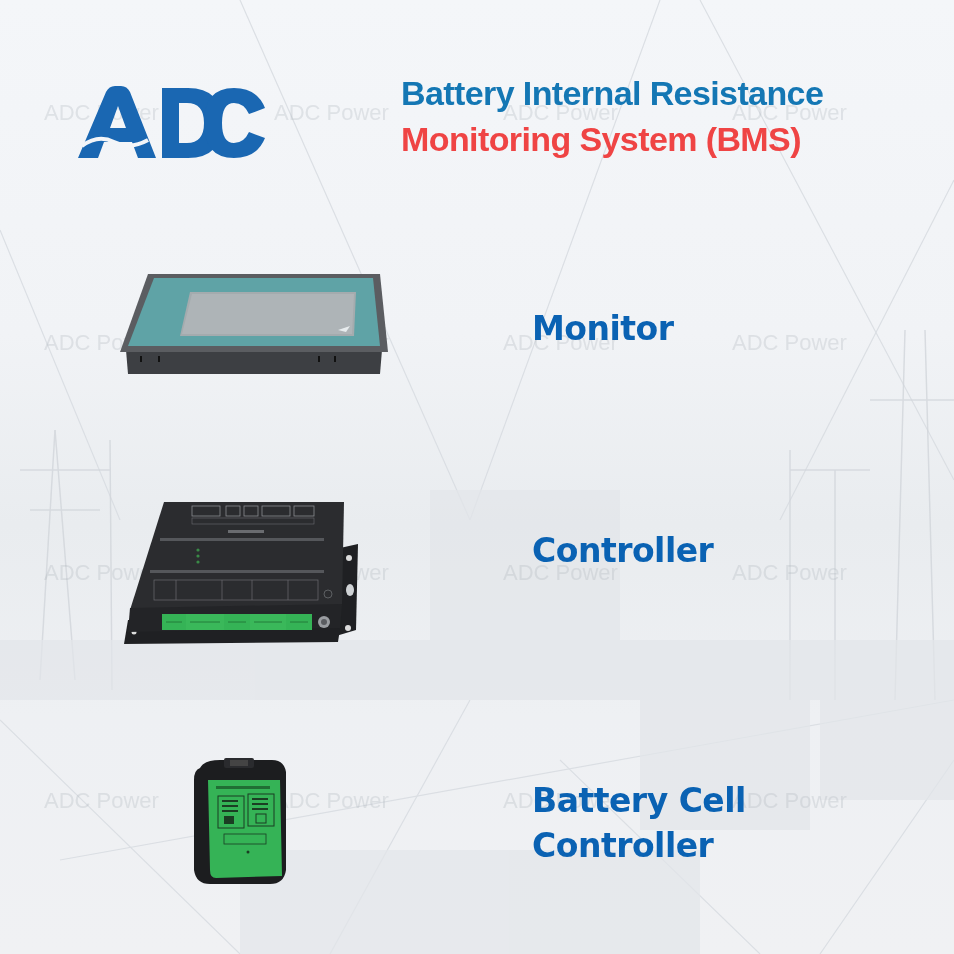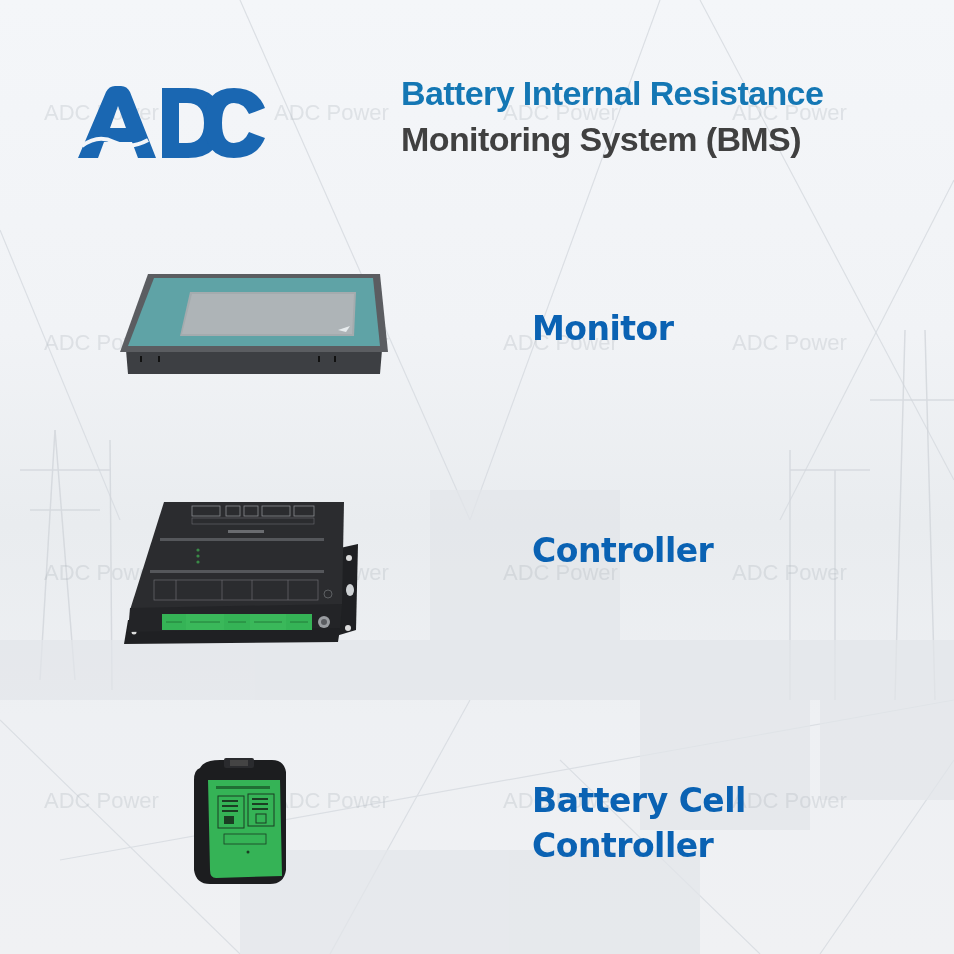--- a/index.html
+++ b/index.html
@@ -25,21 +25,21 @@
     .title-block { position: absolute; left: 401px; top: 70px; z-index: 3; }
     .title-line {
       font-family: Liberation Sans, sans-serif;
       font-weight: bold;
       font-size: 34px;
       line-height: 46px;
       letter-spacing: -0.6px;
       white-space: nowrap;
     }
     .title-line.l1 { color: #1477b4; }
-    .title-line.l2 { color: #404040; }
+    .title-line.l2 { color: #ef4444; }
 
     .product-label {
       position: absolute;
       left: 532px;
       z-index: 3;
       font-family: "DejaVu Sans", sans-serif;
       font-weight: bold;
       font-size: 33px;
       line-height: 45px;
       letter-spacing: -0.5px;

